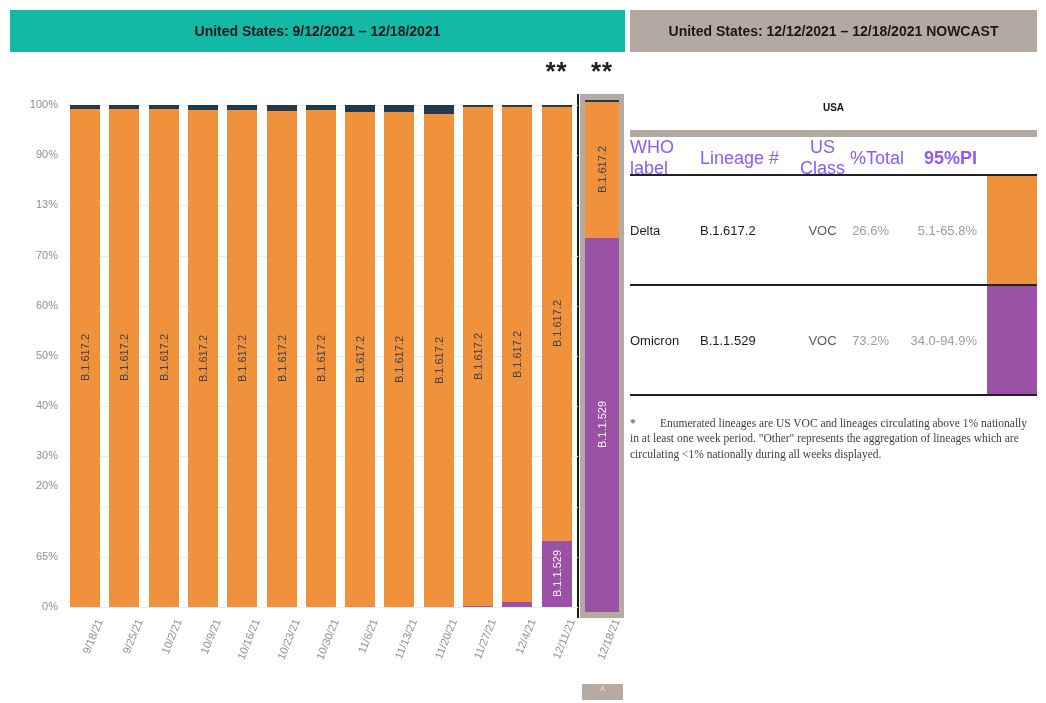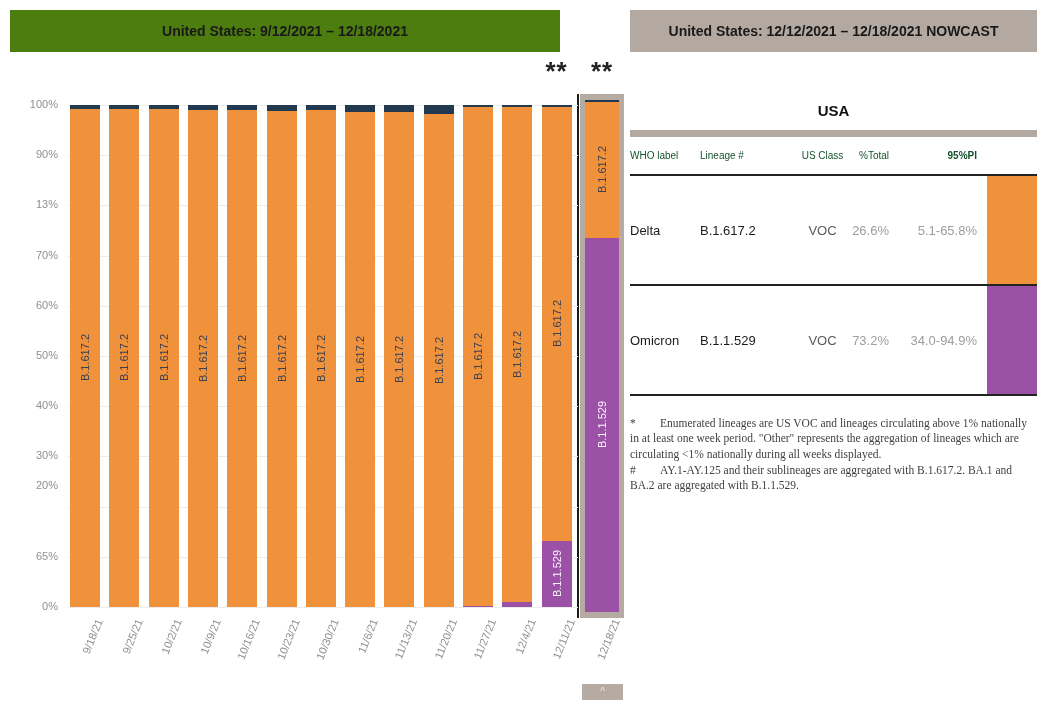--- a/index.html
+++ b/index.html
@@ -2,21 +2,21 @@
 <html><head>
 <meta charset="utf-8">
 <style>
   html,body{margin:0;padding:0;background:#fff;}
   .app{position:relative;width:1046px;height:703px;background:#ffffff;
        font-family:"Liberation Sans",sans-serif;overflow:hidden;}
 
   
   .banner{position:absolute;top:10px;height:42px;display:flex;align-items:center;
           justify-content:center;font-weight:bold;font-size:14px;color:#191919;}
-  .banner-left{left:10px;width:550px;background:#4d7c0f;}
+  .banner-left{left:10px;width:615px;background:#14b8a6;}
   .banner-right{left:630px;width:407px;background:#b3a9a1;}
 
   
   #chart{position:absolute;left:0;top:0;width:1046px;height:703px;}
   .gridline{position:absolute;left:68px;width:510px;height:1px;background:#ececec;}
   .ytick{position:absolute;left:12px;width:46px;text-align:right;
          font-size:11px;color:#8f8f8f;}
   .bar{position:absolute;display:flex;flex-direction:column;}
   .seg{position:relative;width:100%;}
   .seg-label{position:absolute;inset:0;display:flex;align-items:center;
@@ -31,26 +31,26 @@
   .nowcast-divider{position:absolute;left:577px;top:94px;width:2px;height:524px;
                    background:#1a1a1a;}
   .ast{position:absolute;top:56px;font-size:26px;font-weight:bold;color:#222;
        transform:translateX(-50%);letter-spacing:1px;}
   .scroll-btn{position:absolute;left:582px;top:684px;width:41px;height:16px;
               background:#b5aba3;display:flex;align-items:center;justify-content:center;
               color:#f1ece7;font-size:10px;line-height:10px;cursor:pointer;}
 
   
   .table-card{position:absolute;left:630px;top:96px;width:407px;}
-  .usa-title{text-align:center;font-weight:bold;font-size:15px;color:#111;
+  .usa-title{text-align:center;font-weight:bold;font-size:10px;color:#111;
              padding-top:6px;height:20px;}
   .gray-divider{height:7px;background:#b3a9a1;margin-top:8px;}
   .thead,.trow{display:grid;grid-template-columns:70px 95px 55px 55px 82px 50px;
                align-items:center;}
-  .thead{height:37px;border-bottom:2px solid #222;font-size:10px;color:#14532d;}
+  .thead{height:37px;border-bottom:2px solid #222;font-size:18px;color:#8b5cf6;}
   .thead .c-pi{font-weight:bold;}
   .trow{height:108px;border-bottom:2px solid #222;font-size:13px;}
   .c-class{text-align:center;}
   .c-total{text-align:right;padding-right:16px;}
   .c-pi{text-align:right;padding-right:10px;}
   .cell-who,.cell-lineage{color:#1c1c1c;}
   .cell-class{color:#5a5a5a;text-align:center;}
   .cell-total{color:#9d9d9d;text-align:right;padding-right:16px;}
   .cell-pi{color:#9d9d9d;text-align:right;padding-right:10px;}
   .swatch{width:50px;height:108px;}
@@ -262,17 +262,16 @@
           <div class="cell-who">Omicron</div>
           <div class="cell-lineage">B.1.1.529</div>
           <div class="cell-class">VOC</div>
           <div class="cell-total">73.2%</div>
           <div class="cell-pi">34.0-94.9%</div>
           <div class="swatch" style="background: rgb(155, 81, 165);"></div>
         </div>
       </div>
     <div class="footnotes" id="footnotes">
         <div class="fn"><span class="fn-marker">*</span><span>Enumerated lineages are US VOC and lineages circulating above 1% nationally in at least one week period. "Other" represents the aggregation of lineages which are circulating &lt;1% nationally during all weeks displayed.</span></div>
-        <div class="fn"><span class="fn-marker">#</span><span>AY.1-AY.125 and their sublineages are aggregated with B.1.617.2. BA.1 and BA.2 are aggregated with B.1.1.529.</span></div>
       </div>
   </div>
 
 </div>
 
 </body></html>

